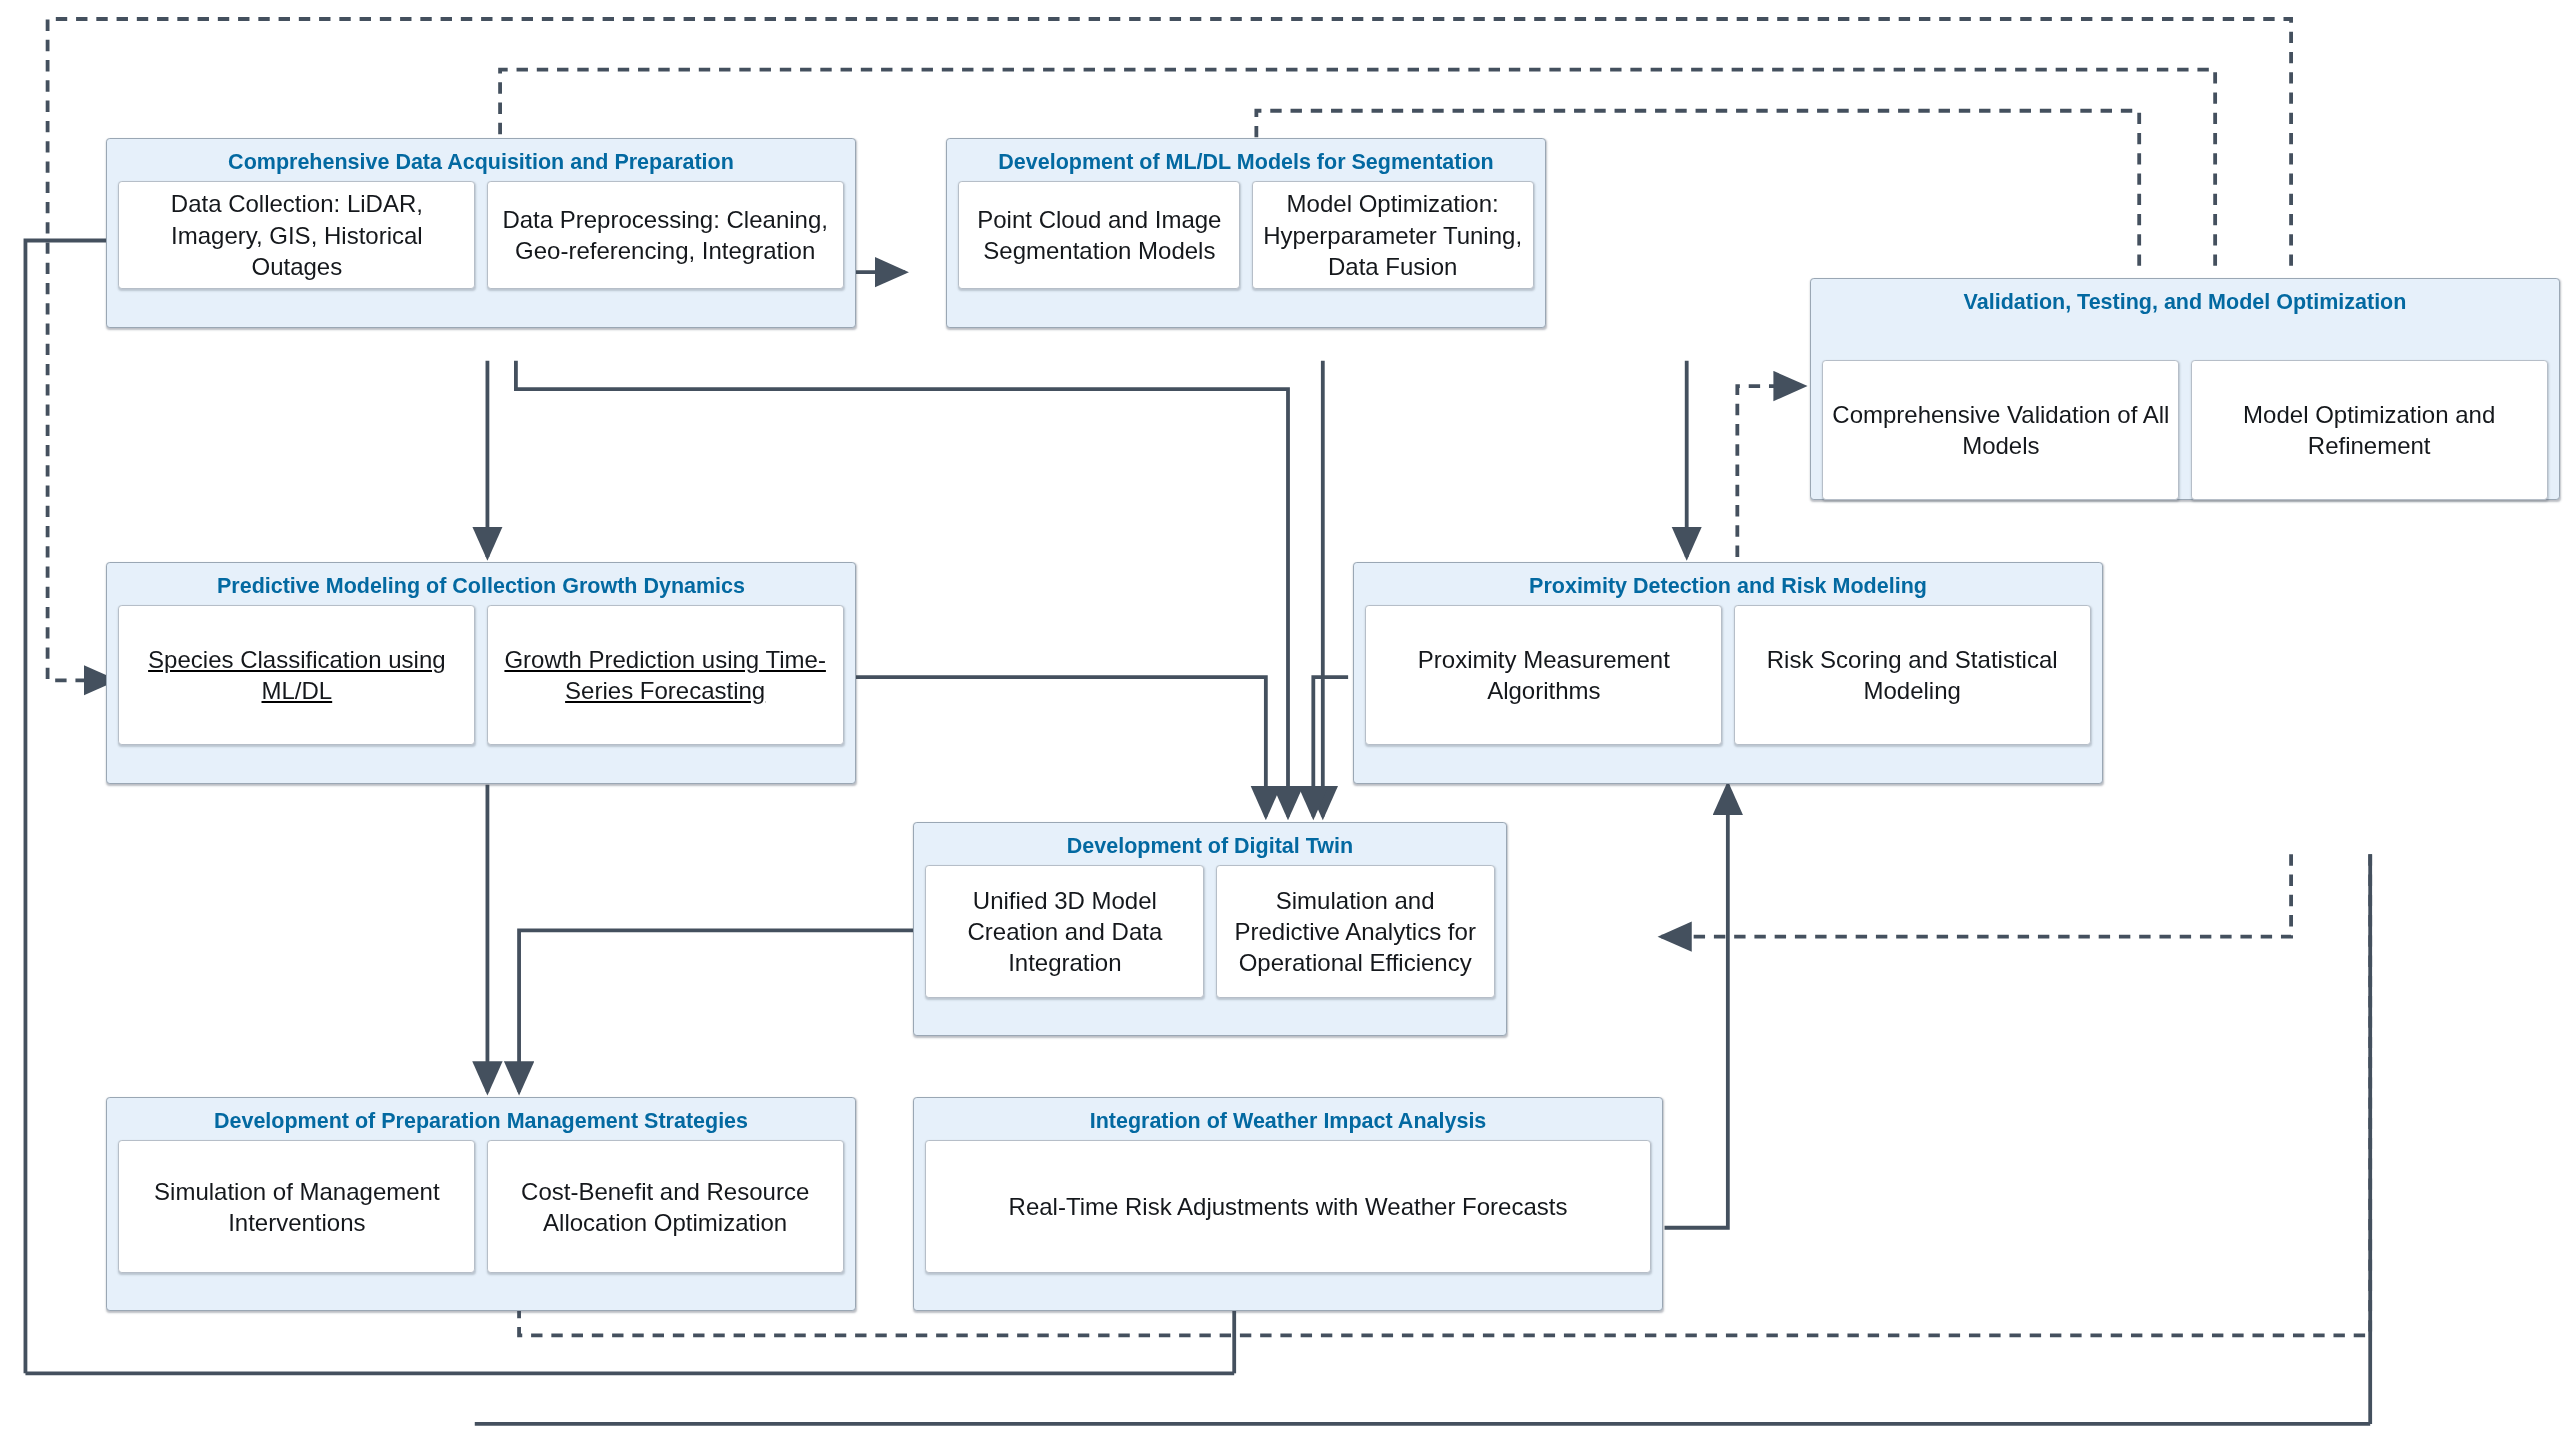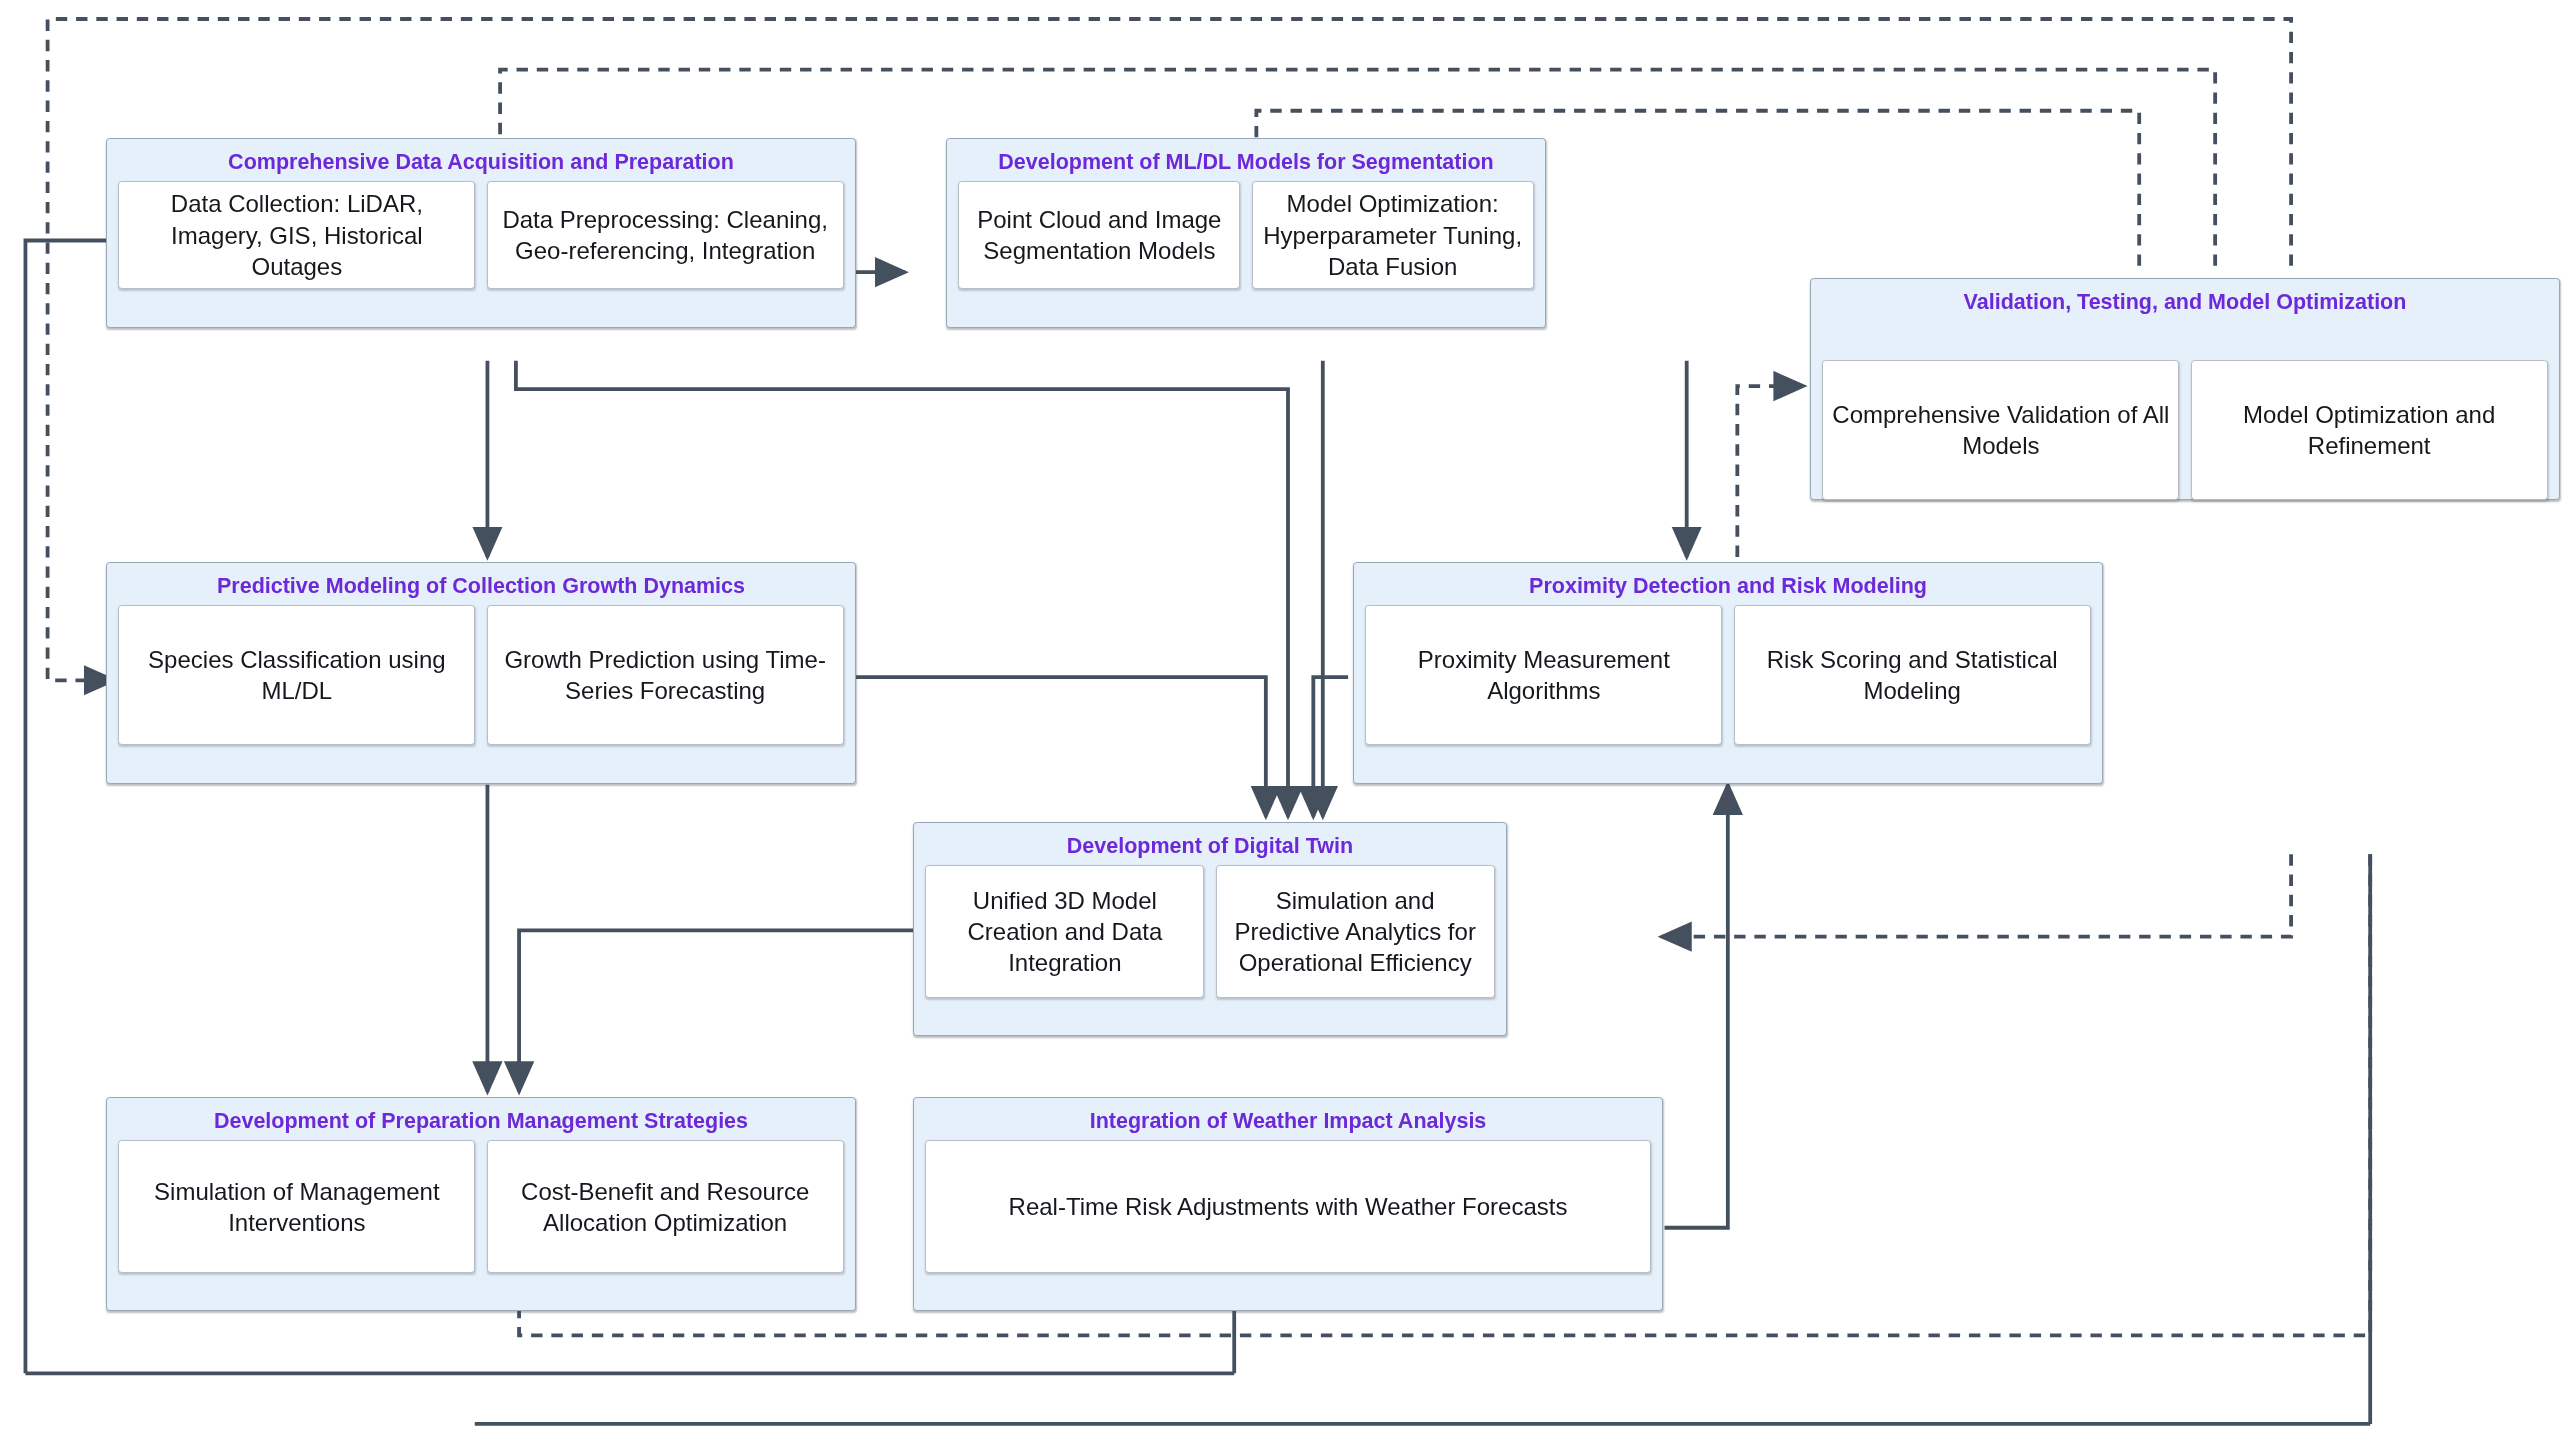--- a/index.html
+++ b/index.html
@@ -1,21 +1,21 @@
 <!DOCTYPE html>
 <html style="font-size:10px"><head>
 <meta charset="utf-8">
 <style>
   html,body{margin:0;padding:0;background:#ffffff;}
   body{font-family:"Liberation Sans",sans-serif;}
   #stage{position:relative;width:2576px;height:1429px;background:#fff;overflow:hidden;}
   #edges{position:absolute;left:0;top:0;width:2576px;height:1429px;}
   .cluster{position:absolute;background:#e6f0fa;border:1.3px solid #9aa7b4;border-radius:3.8px;
            box-shadow:0.6px 1.3px 1.9px rgba(60,70,85,.35);box-sizing:border-box;}
-  .cluster-title{font-weight:bold;text-align:center;color:#6d28d9;font-size:21.5px;
+  .cluster-title{font-weight:bold;text-align:center;color:#0369a1;font-size:21.5px;
                  line-height:1.15;padding:11.4px 10px 6.3px 10px;}
   .leafrow{display:flex;gap:11.4px;padding:0 11.4px 11.4px 11.4px;box-sizing:border-box;}
   .leaf{flex:1 1 0;background:#ffffff;border:1.3px solid #b6bec8;border-radius:3.8px;
         display:flex;align-items:center;justify-content:center;text-align:center;
         color:#15181c;font-size:24px;line-height:1.3;padding:7.6px 6.3px;box-sizing:border-box;
         box-shadow:0.6px 1.3px 1.9px rgba(60,70,85,.25);}
 </style>
 </head>
 <body>
 
@@ -95,21 +95,21 @@
   <div class="cluster" style="left:1810px;top:278px;width:750px;height:222px;">
     <div class="cluster-title">Validation, Testing, and Model Optimization</div>
     <div class="leafrow" style="height:151px;margin-top:39px;">
       <div class="leaf">Comprehensive Validation of All Models</div>
       <div class="leaf">Model Optimization and Refinement</div>
     </div>
   </div>
 
   <div class="cluster" style="left:106px;top:562px;width:750px;height:222px;">
     <div class="cluster-title">Predictive Modeling of Collection Growth Dynamics</div>
-    <div class="leafrow" style="height:151px;">
+    <div class="leafrow" style="height:151px;text-decoration:underline;">
       <div class="leaf">Species Classification using ML/DL</div>
       <div class="leaf">Growth Prediction using Time-Series Forecasting</div>
     </div>
   </div>
 
   <div class="cluster" style="left:1353px;top:562px;width:750px;height:222px;">
     <div class="cluster-title">Proximity Detection and Risk Modeling</div>
     <div class="leafrow" style="height:151px;">
       <div class="leaf">Proximity Measurement Algorithms</div>
       <div class="leaf">Risk Scoring and Statistical Modeling</div>

